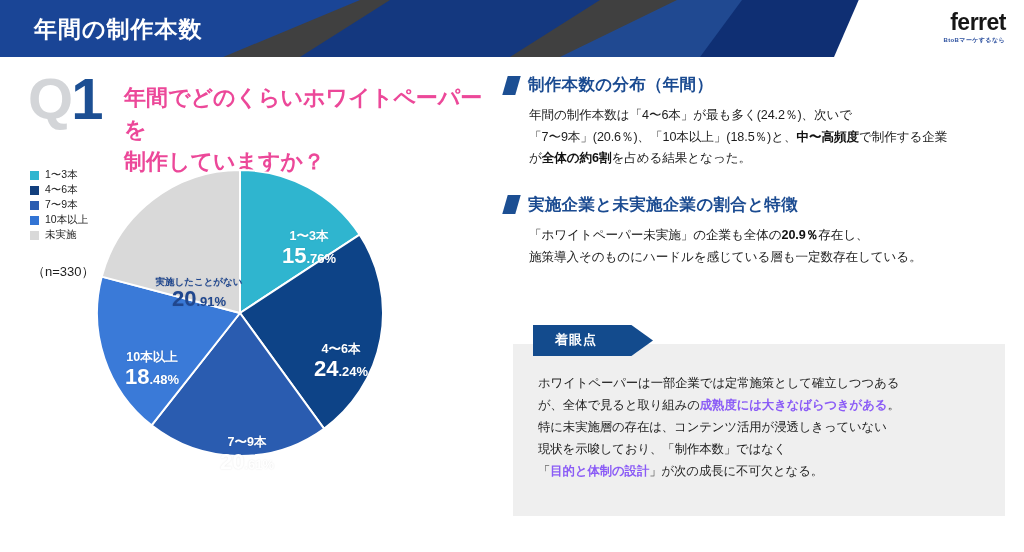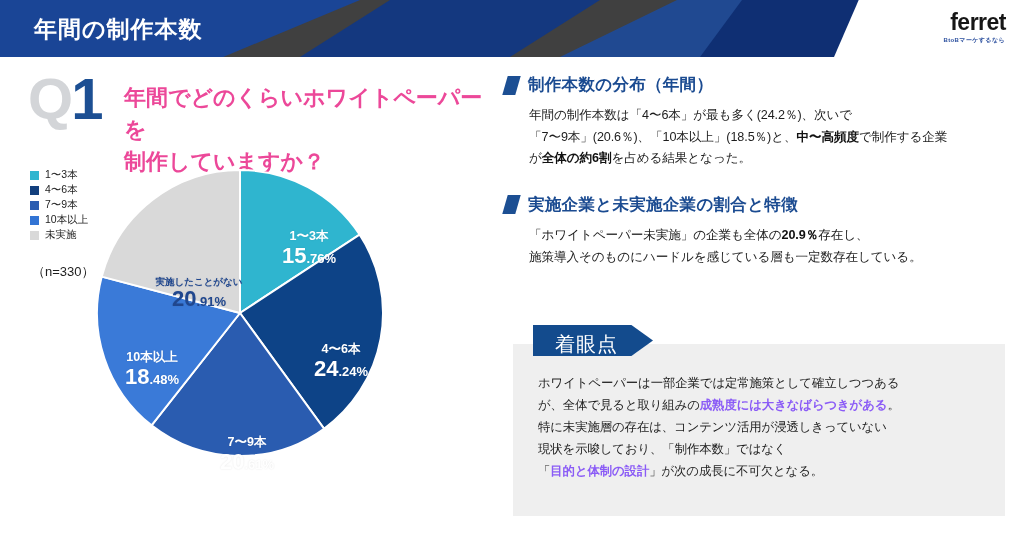--- a/index.html
+++ b/index.html
@@ -97,21 +97,21 @@
     position: absolute; left: 513px; top: 344px; width: 492px; height: 172px;
     background: #efefef;
   }
   .tag {
     position: absolute; left: 533px; top: 325px; height: 31px; width: 120px;
     background: #134b8d; color: #fff;
     clip-path: polygon(0 0, 82% 0, 100% 50%, 82% 100%, 0 100%);
   }
   .tag span {
     position: absolute; left: 22px; top: 6px;
-    font-size: 20px; font-weight: normal; letter-spacing: 1px;
+    font-size: 13px; font-weight: bold; letter-spacing: 1px;
   }
   .insight-body {
     position: absolute; left: 538px; top: 372px; width: 460px;
     font-size: 12.4px; color: #1d1d1d; line-height: 1.78; letter-spacing: -0.1px;
   }
   .insight-body b { font-weight: bold; color: #8b5cf6; }
 </style>
 </head>
 <body>
 

